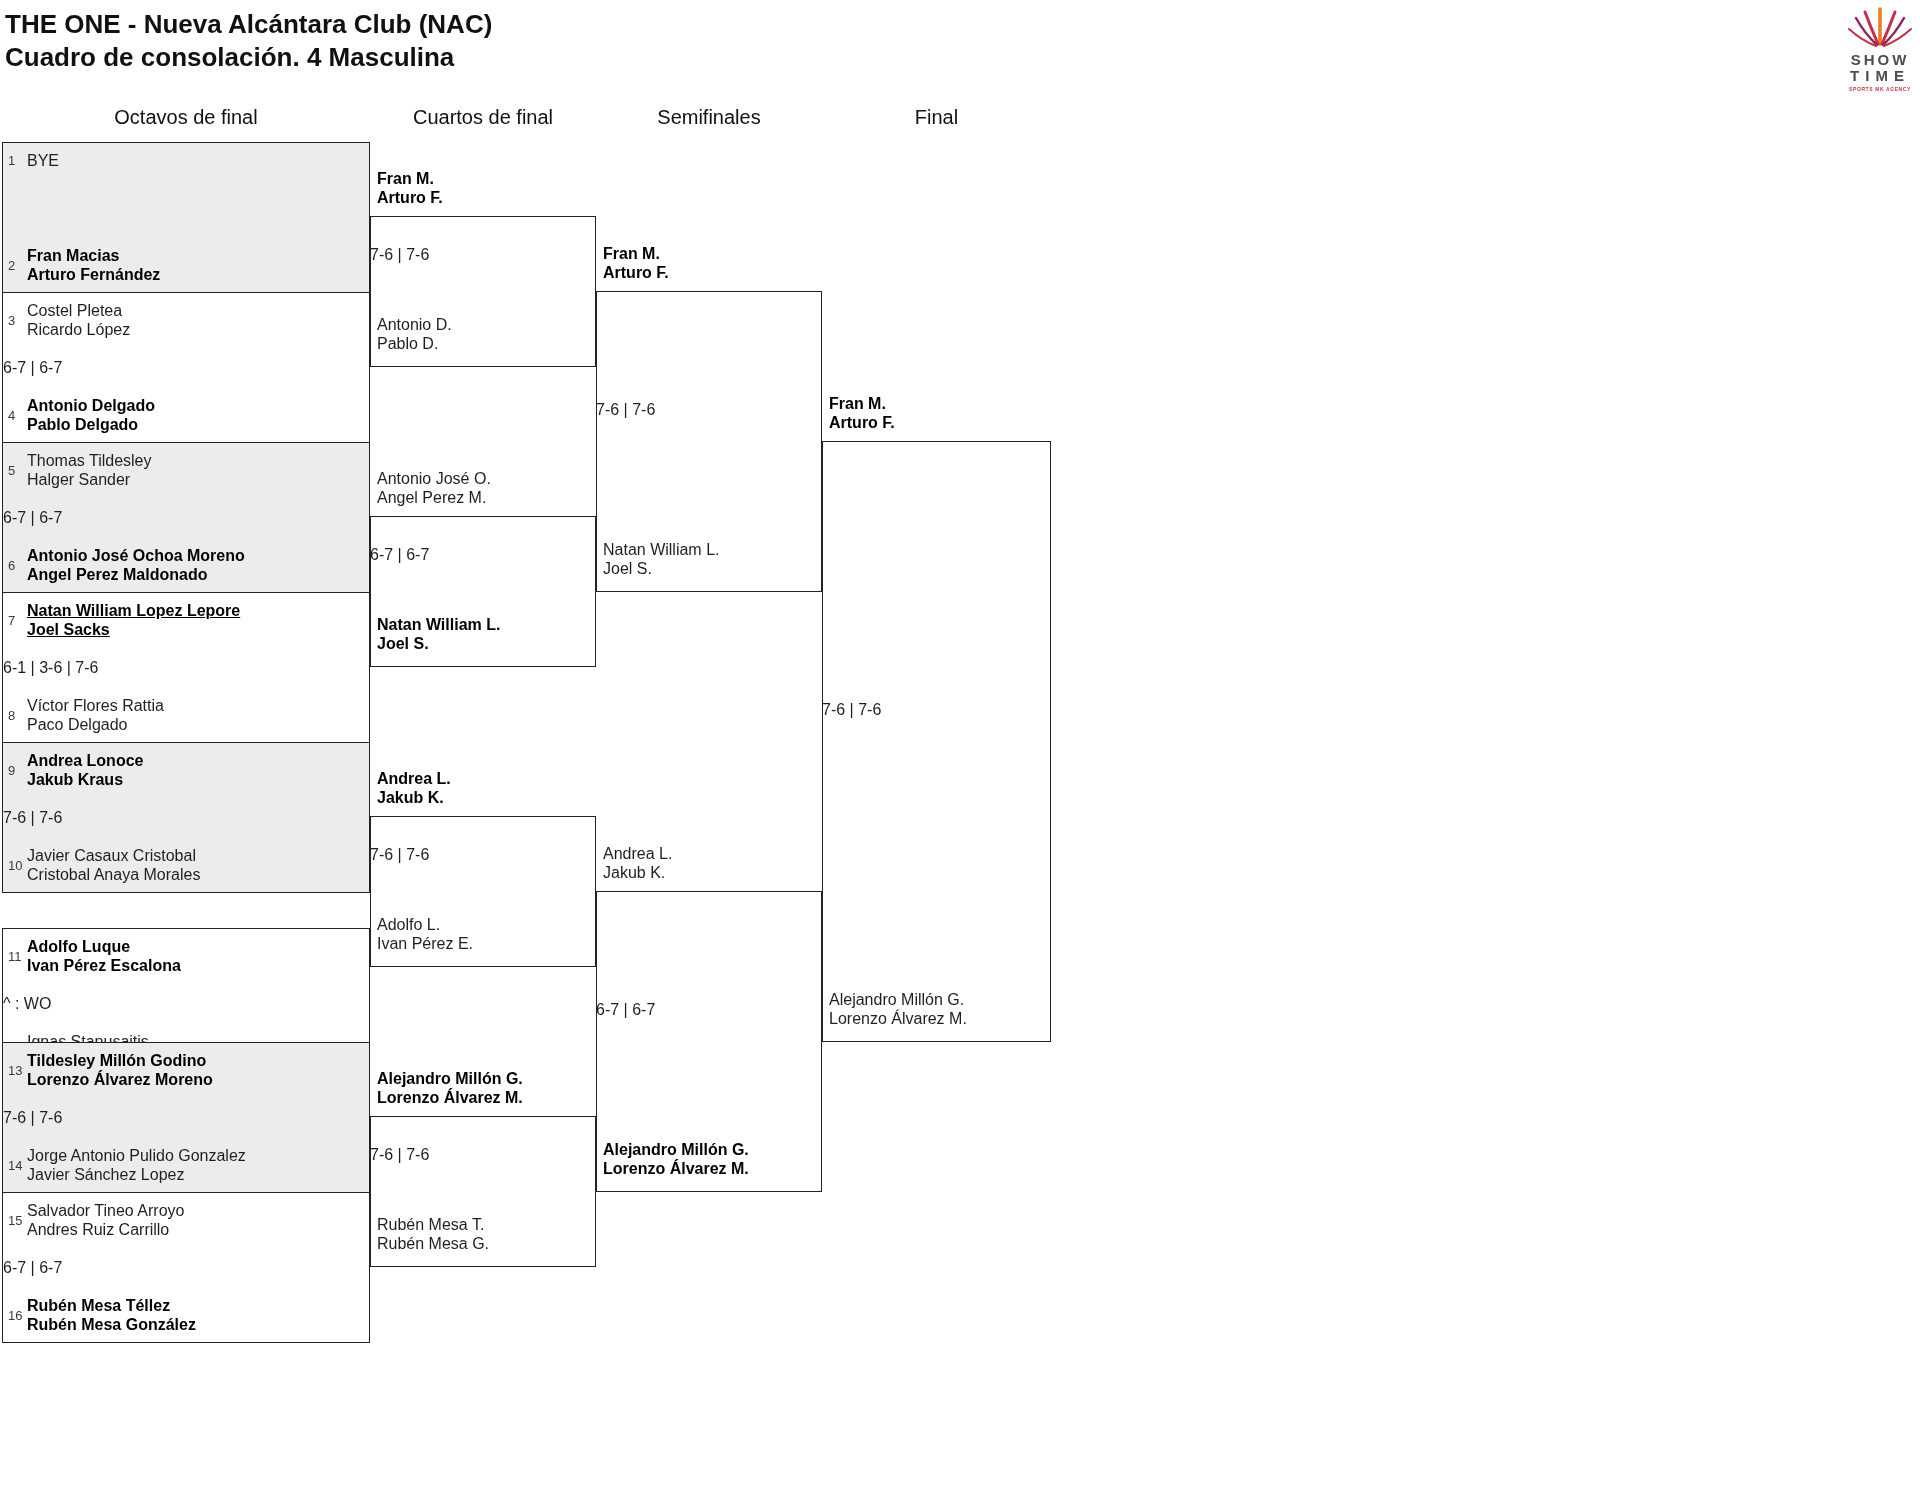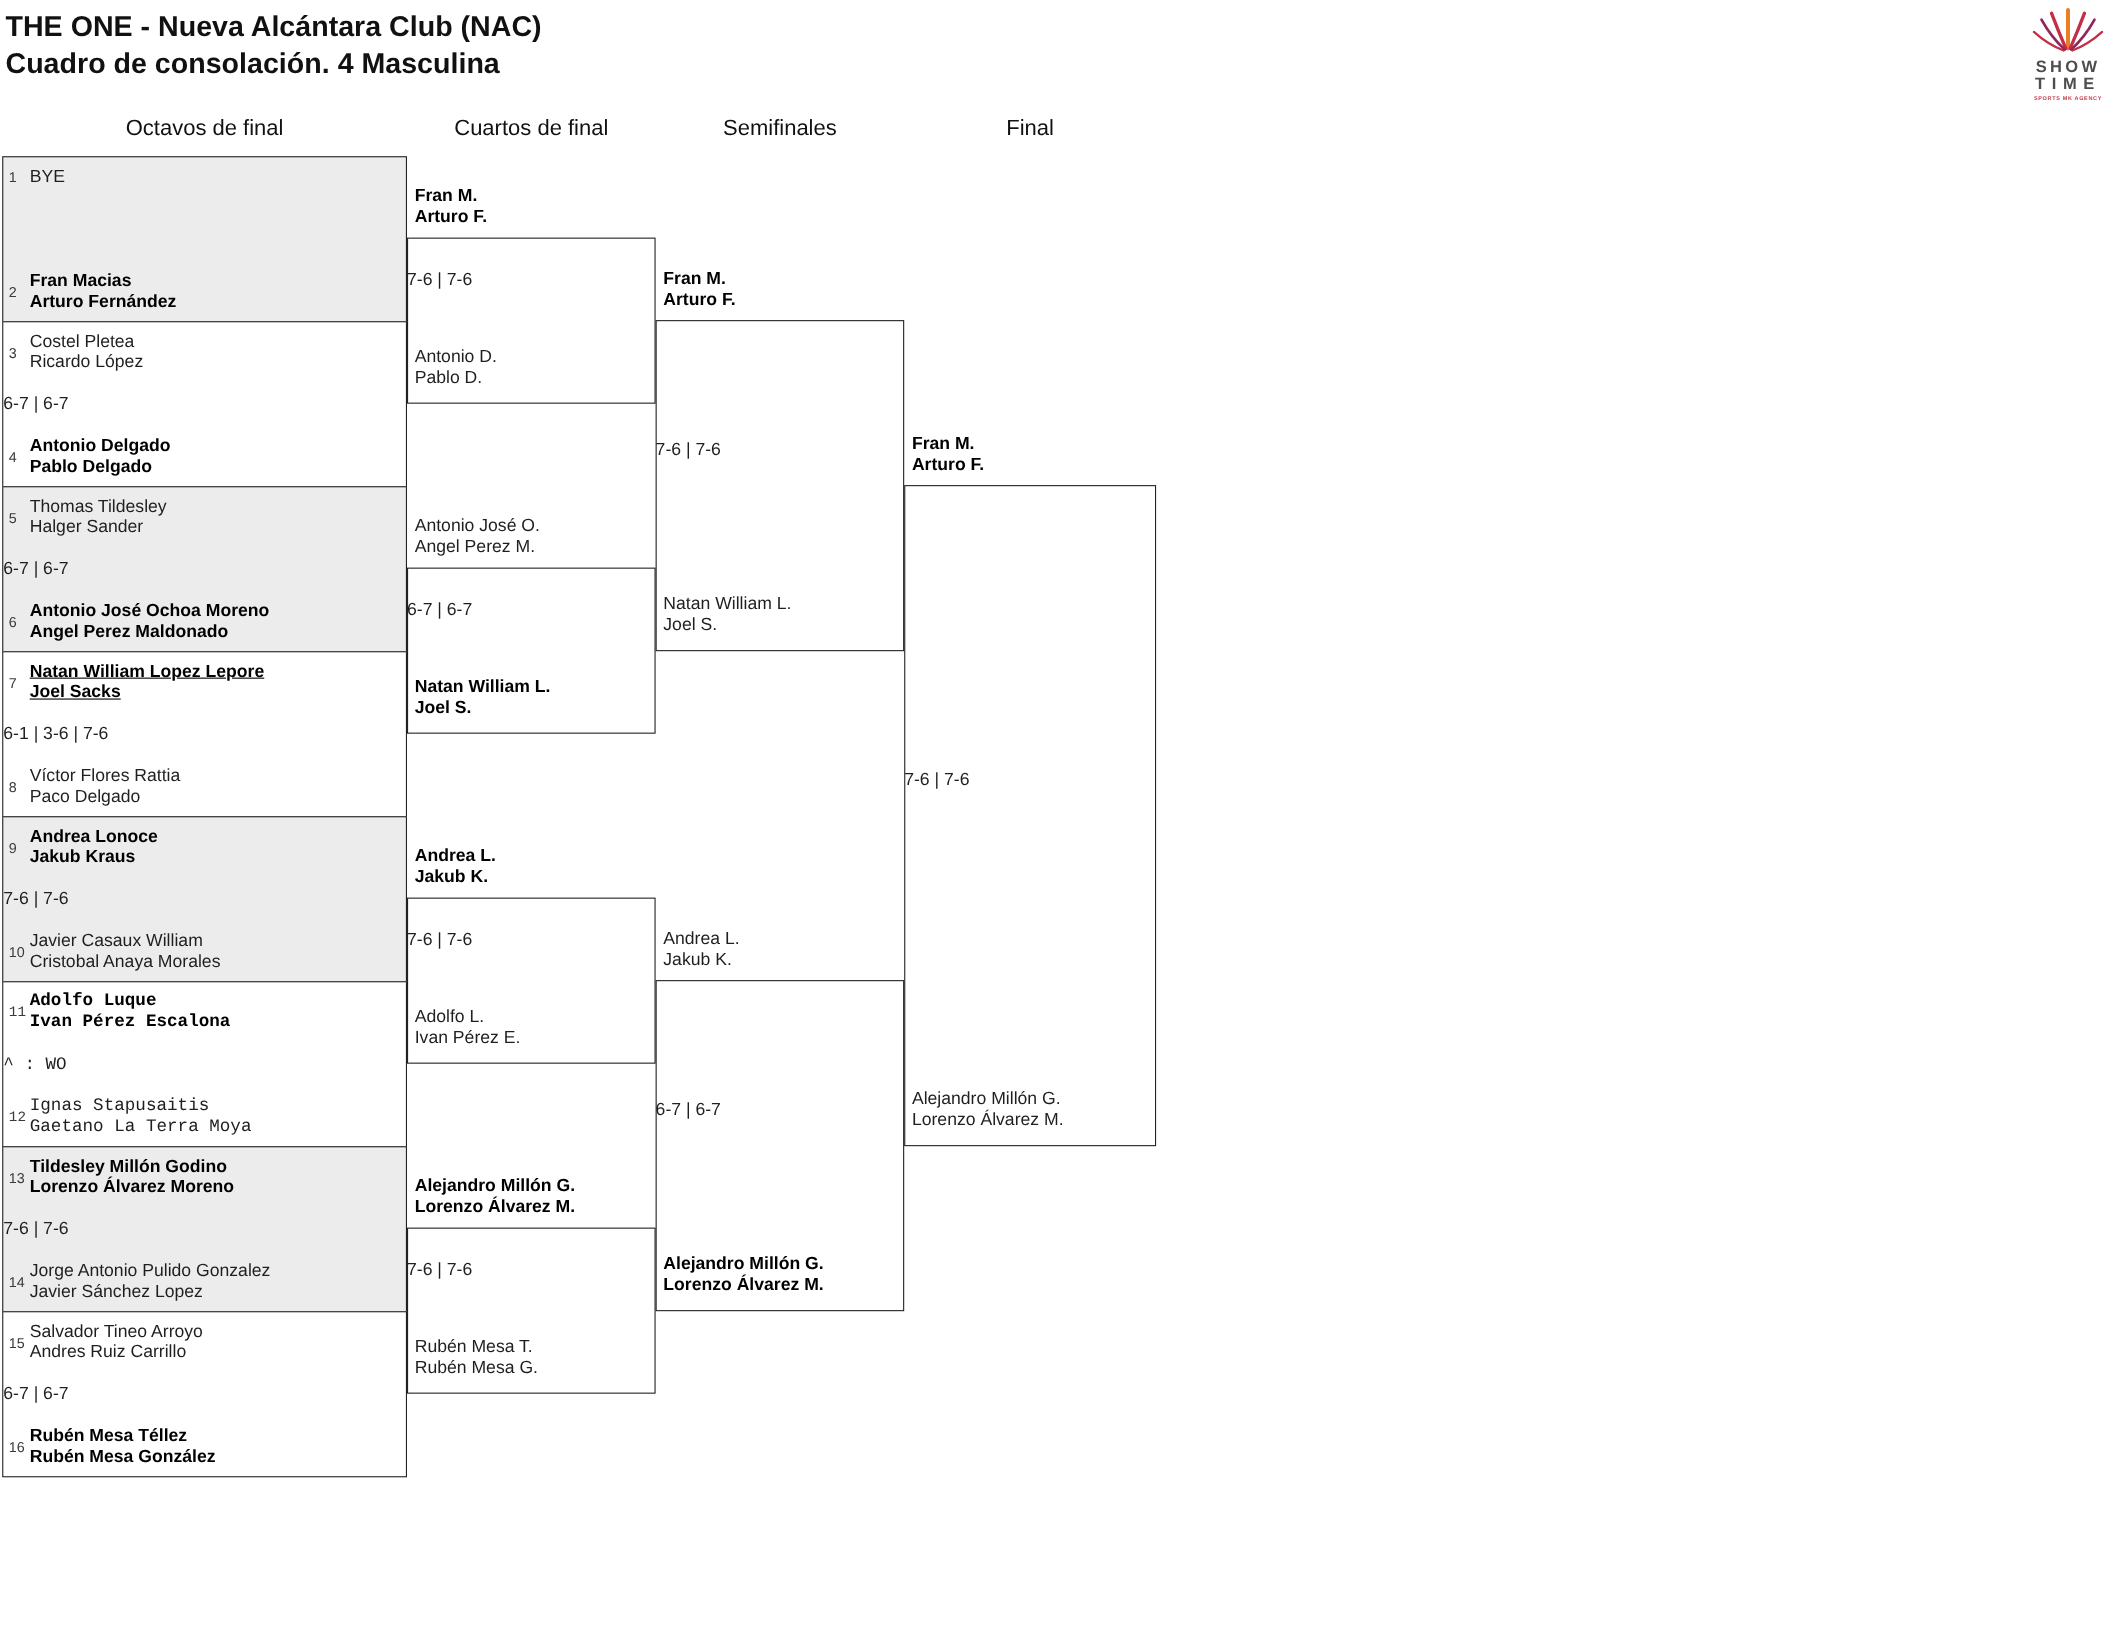--- a/index.html
+++ b/index.html
@@ -114,26 +114,26 @@
 
   <div class="obox shaded" style="top:742px;">
     <div class="seed" style="top:8px;height:38px;">9</div>
     <div class="pair bold" style="left:24px;top:8px;">
       <div>Andrea Lonoce</div>
         <div>Jakub Kraus</div>
     </div>
     <div class="score" style="left:0;top:66px;width:368px;">7-6 | 7-6</div>
     <div class="seed" style="top:103px;height:38px;">10</div>
     <div class="pair" style="left:24px;top:103px;">
-      <div>Javier Casaux William</div>
+      <div>Javier Casaux Cristobal</div>
         <div>Cristobal Anaya Morales</div>
     </div>
   </div>
 
-  <div class="obox" style="top:892px;font-family:Liberation Mono, monospace;">
+  <div class="obox" style="top:928px;">
     <div class="seed" style="top:8px;height:38px;">11</div>
     <div class="pair bold" style="left:24px;top:8px;">
       <div>Adolfo Luque</div>
         <div>Ivan Pérez Escalona</div>
     </div>
     <div class="score" style="left:0;top:66px;width:368px;">^ : WO</div>
     <div class="seed" style="top:103px;height:38px;">12</div>
     <div class="pair" style="left:24px;top:103px;">
       <div>Ignas Stapusaitis</div>
         <div>Gaetano La Terra Moya</div>

